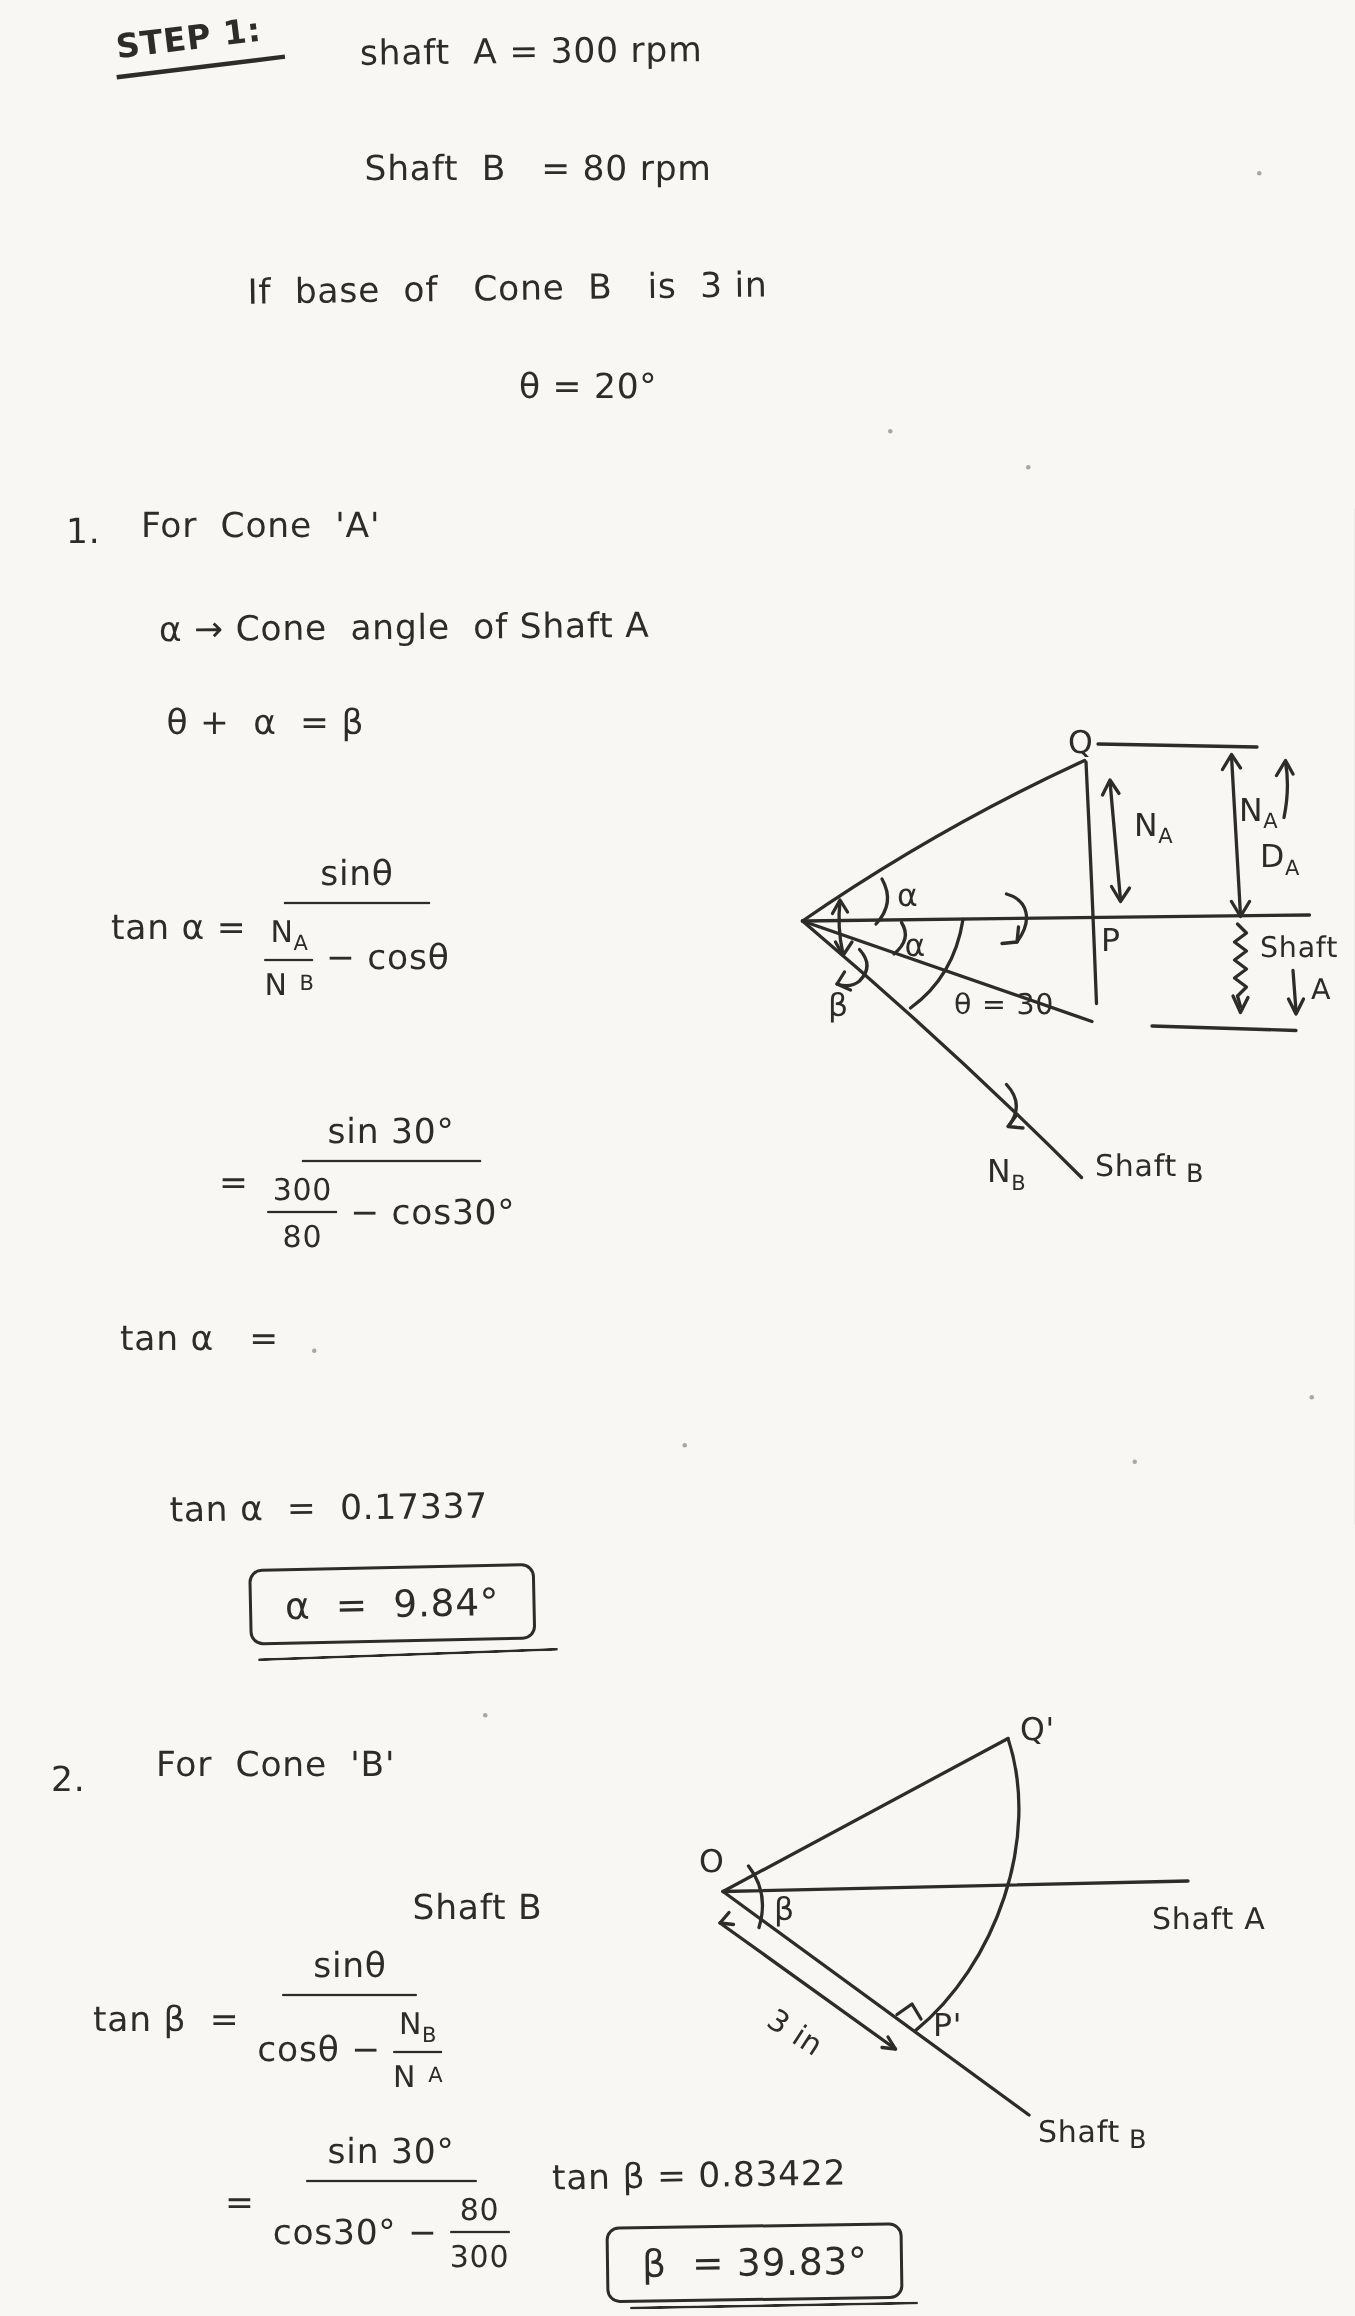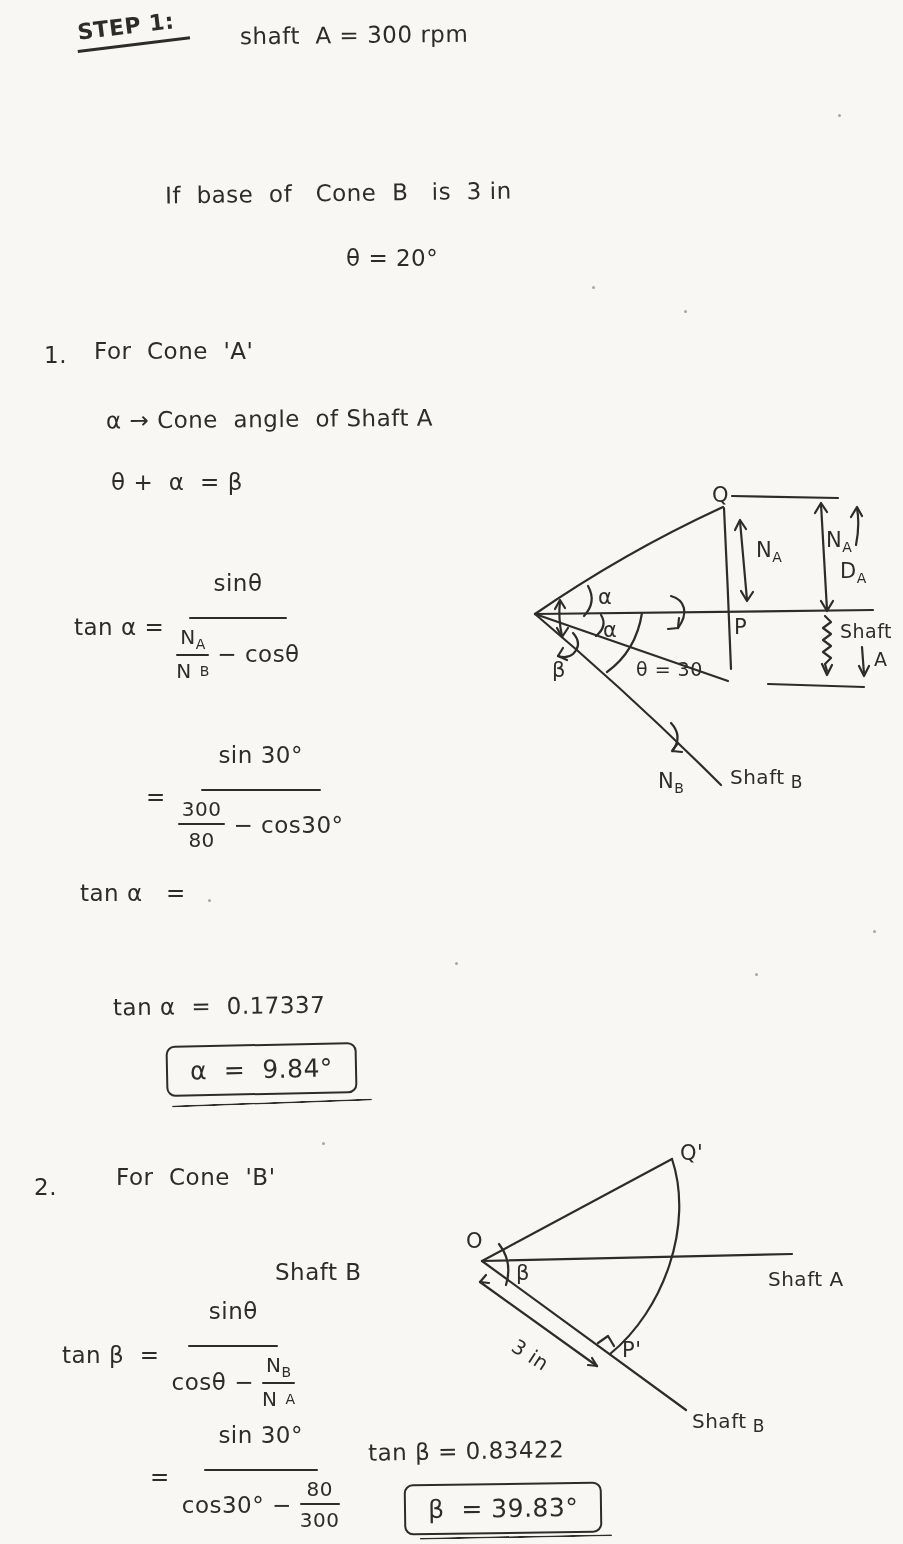--- a/index.html
+++ b/index.html
@@ -4,21 +4,21 @@
 <style>
   html,body{margin:0;padding:0;background:#e8e6e1;}
   .page{position:relative;width:903px;height:1544px;background:#f8f7f3;
         font-family:"DejaVu Sans",sans-serif;color:#2e2c29;overflow:hidden;}
   .hw{white-space:pre;letter-spacing:0.5px;}
   .t{position:absolute;font-size:23px;}
   .step{font-size:22px;font-weight:bold;border-bottom:3px solid #2e2c29;
         padding:0 14px 5px 2px;transform:rotate(-7deg);transform-origin:left bottom;}
   .eqrow{position:absolute;display:flex;align-items:center;gap:12px;font-size:23px;}
   .frac{display:inline-flex;flex-direction:column;align-items:center;}
-  .frac>.num{padding:0 6px 21px;}
+  .frac>.num{padding:0 6px 5px;}
   .bar{border-top:2.6px solid #2e2c29;border-radius:3px;min-height:0;}
   .frac>.den{padding-top:6px;display:flex;align-items:center;gap:8px;}
   .mini{font-size:20px;}
   .mini>.num{padding:0 4px 2px;}
   .mini>.bar{width:100%;}
   .mini>.den{padding-top:3px;}
   sub{font-size:14px;letter-spacing:0;}
   .rbox{position:absolute;border:2.6px solid #2e2c29;border-radius:9px;
         padding:9px 22px;font-size:25px;background:transparent;}
   .rline{position:absolute;border-top:2.6px solid #2e2c29;border-radius:3px;}
@@ -40,20 +40,21 @@
   <div class="speck" style="left:592px;top:286px"></div>
   <div class="speck" style="left:684px;top:310px"></div>
   <div class="speck" style="left:208px;top:899px"></div>
   <div class="speck" style="left:873px;top:930px"></div>
   <div class="speck" style="left:455px;top:962px"></div>
   <div class="speck" style="left:755px;top:973px"></div>
   <div class="speck" style="left:322px;top:1142px"></div>
 
   <div class="t hw step" style="left:78px;top:20px">STEP 1:</div>
   <div class="t hw" style="left:240px;top:22px;transform:rotate(-0.6deg)">shaft  A = 300 rpm</div>
+  <div class="t hw" style="left:243px;top:100px">Shaft  B   = 80 rpm</div>
   <div class="t hw" style="left:165px;top:180px;transform:rotate(-0.8deg)">If  base  of   Cone  B   is  3 in</div>
   <div class="t hw" style="left:346px;top:245px">θ = 20°</div>
 
   <div class="t hw" style="left:44px;top:342px">1.</div>
   <div class="t hw" style="left:94px;top:338px">For  Cone  'A'</div>
   <div class="t hw" style="left:106px;top:406px;transform:rotate(-0.5deg)">α → Cone  angle  of Shaft A</div>
   <div class="t hw" style="left:111px;top:469px">θ +  α  = β</div>
 
   <div class="eqrow" style="left:74px;top:570px">
     <span class="hw">tan α =</span>
@@ -145,21 +146,21 @@
       <text x="336" y="97"><tspan>N</tspan><tspan class="s14" dy="5">A</tspan></text>
       <text x="350" y="128"><tspan>D</tspan><tspan class="s14" dy="5">A</tspan></text>
       <text x="350" y="188" class="s19">Shaft</text>
       <text x="384" y="216" class="s19">A</text>
       <text x="168" y="338"><tspan>N</tspan><tspan class="s14" dy="5">B</tspan></text>
       <text x="240" y="334" class="s20"><tspan>Shaft</tspan><tspan class="s17" dx="6" dy="4">B</tspan></text>
     </g>
   </svg>
 
   <div class="t hw" style="left:34px;top:1174px">2.</div>
-  <div class="t hw" style="left:116px;top:1164px">For  Cone  'B'</div>
+  <div class="t hw" style="left:104px;top:1164px">For  Cone  'B'</div>
   <div class="t hw" style="left:275px;top:1259px">Shaft B</div>
 
   <div class="eqrow" style="left:62px;top:1298px">
     <span class="hw">tan β  =</span>
     <span class="frac">
       <span class="num hw">sinθ</span>
       <span class="bar" style="width:90px"></span>
       <span class="den">
         <span class="hw">cosθ −</span>
         <span class="frac mini">

